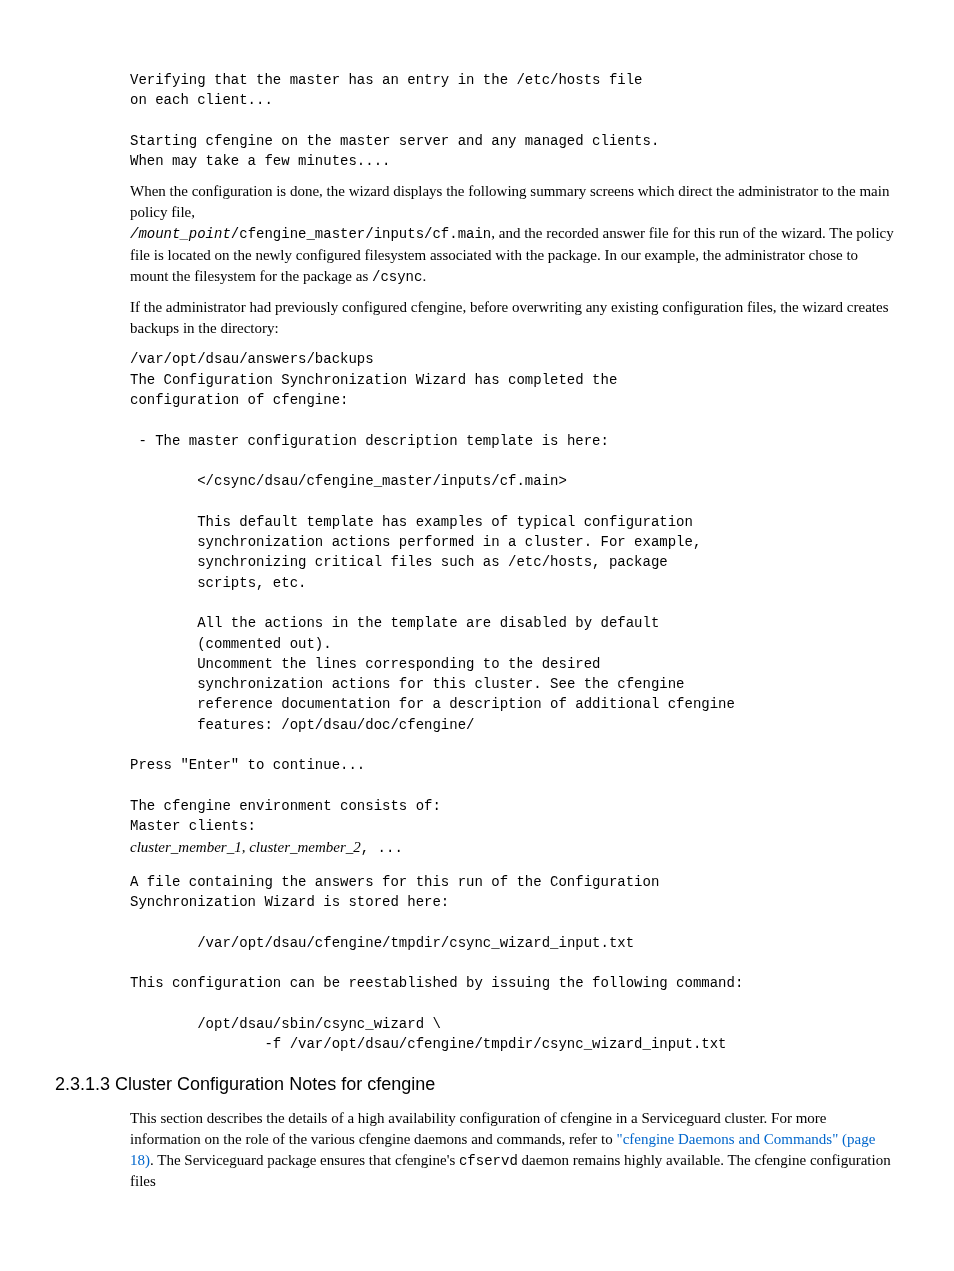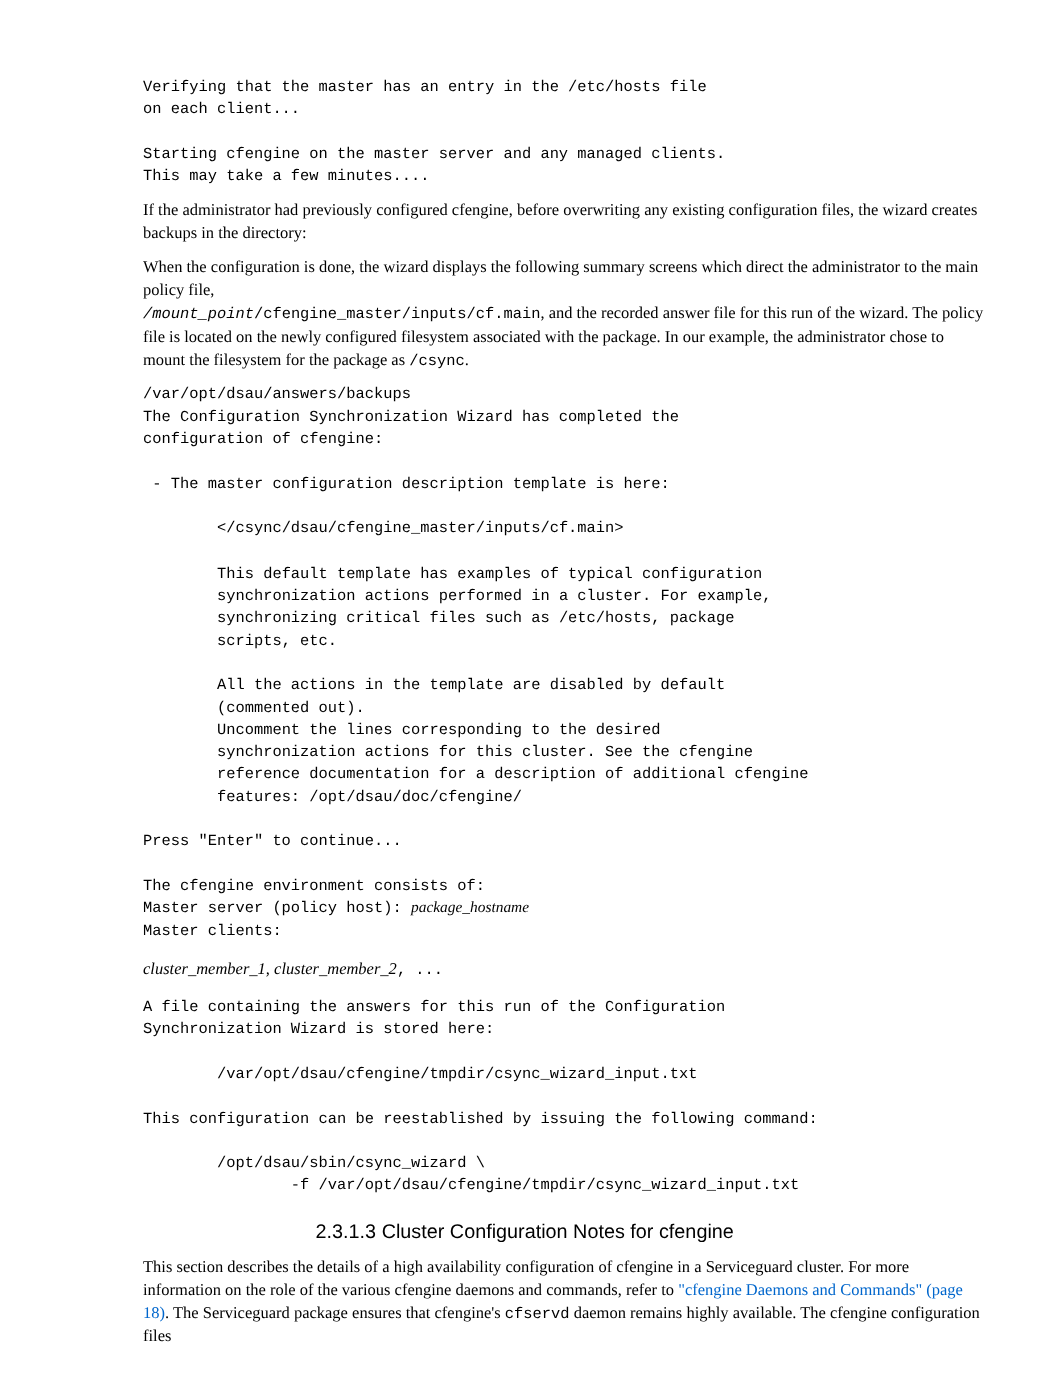--- a/index.html
+++ b/index.html
@@ -32,44 +32,43 @@
     font-style: italic;
   }
   p {
     margin: 10px 0;
   }
   .heading {
     font-family: Arial, Helvetica, sans-serif;
     font-weight: normal;
     font-size: 18px;
     margin: 18px 0 10px -75px;
-    text-align: center;
   }
   .link {
     color: #0066cc;
   }
 </style>
 </head>
 <body>
 
 <div class="content">
 
 <pre class="mono">Verifying that the master has an entry in the /etc/hosts file
 on each client...
 
 Starting cfengine on the master server and any managed clients.
-This may take a few minutes....</pre>
-
-<p>If the administrator had previously configured cfengine,  before overwriting any existing configuration files, the wizard creates backups in the directory:</p>
+When may take a few minutes....</pre>
 
 <p>
 <span>When the configuration is done, the wizard displays the following summary screens which direct the administrator to the main policy file,</span>
 <br>
 <span class="italic-mono">/mount_point</span><span class="mono">/cfengine_master/inputs/cf.main</span><span>, and the recorded answer file for this run of the wizard. The policy file is located on the newly configured filesystem associated with the package. In our example, the administrator chose to mount the filesystem for the package as </span><span class="mono">/csync</span><span>.</span>
 </p>
+
+<p>If the administrator had previously configured cfengine,  before overwriting any existing configuration files, the wizard creates backups in the directory:</p>
 
 <pre class="mono">/var/opt/dsau/answers/backups</pre>
 
 
 <pre class="mono">The Configuration Synchronization Wizard has completed the
 configuration of cfengine:
 
  - The master configuration description template is here:
 
         &lt;/csync/dsau/cfengine_master/inputs/cf.main&gt;
@@ -82,24 +81,23 @@
         All the actions in the template are disabled by default
         (commented out).
         Uncomment the lines corresponding to the desired
         synchronization actions for this cluster. See the cfengine
         reference documentation for a description of additional cfengine
         features: /opt/dsau/doc/cfengine/
 
 Press "Enter" to continue...
 
 The cfengine environment consists of:</pre>
-<div class="mono"><span>Master server (policy host): </span><span class="italic" style="font-family: Georgia, serif;">package_hostname</span></div>
 <pre class="mono">Master clients:</pre>
 
-<p style="margin-top:14px; margin-bottom:14px;">
+<p style="margin-top:0; margin-bottom:14px;">
 <span class="italic">cluster_member_1,  cluster_member_2</span><span class="mono">, ...</span>
 </p>
 
 <pre class="mono">A file containing the answers for this run of the Configuration
 Synchronization Wizard is stored here:
 
         /var/opt/dsau/cfengine/tmpdir/csync_wizard_input.txt
 
 This configuration can be reestablished by issuing the following command:
 

